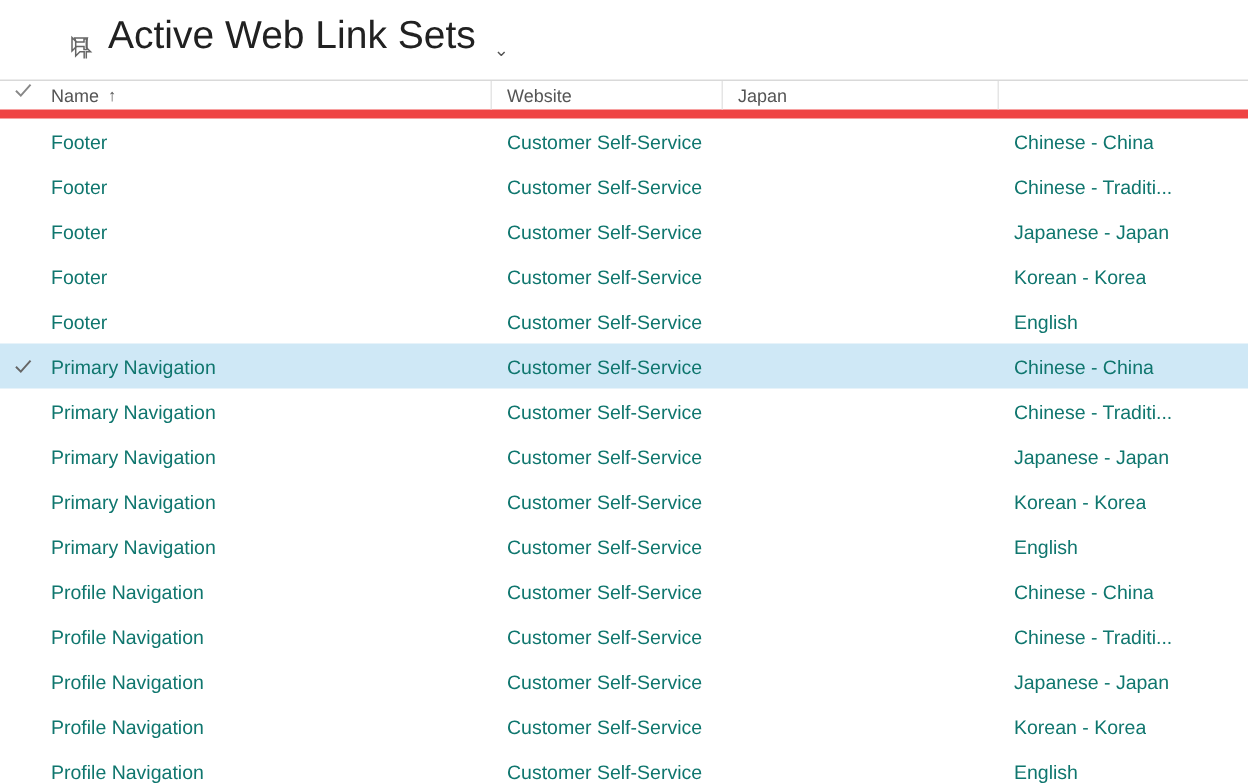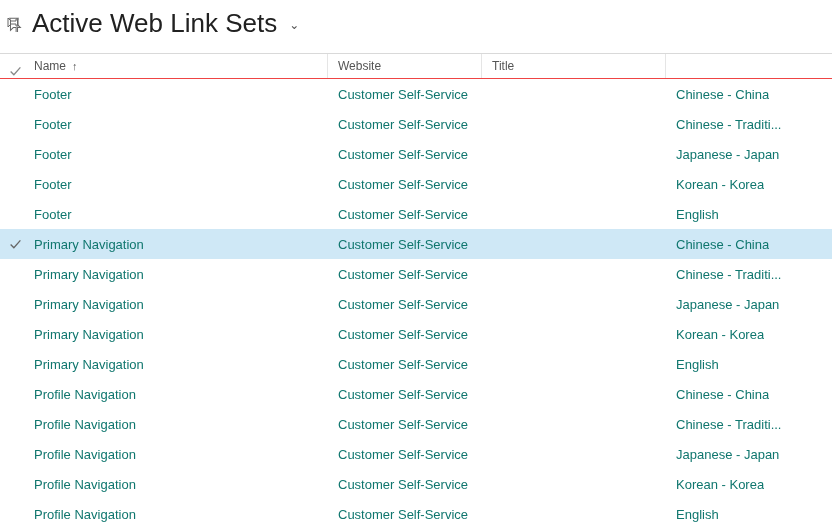--- a/index.html
+++ b/index.html
@@ -7,38 +7,39 @@
     font-family: "Segoe UI", Arial, sans-serif;
     font-size: 13px;
     color: #333;
     background: #fff;
     width: 832px;
     height: 522px;
     overflow: hidden;
   }
   .view-header {
     display: flex;
-    align-items: center;
+    align-items: flex-end;
     padding: 8px 0 14px 6px;
     gap: 10px;
+    margin-left: 40px;
   }
   .pin-icon svg { width: 16px; height: 16px; display: block; }
   .view-title {
     font-size: 26px;
     font-weight: 300;
     color: #212121;
   }
   .chevron-icon { font-size: 12px; color: #555; margin-left: 2px; position: relative; top: 1px; }
   .grid { width: 100%; }
   .grid-header {
     display: flex;
-    align-items: flex-end;
+    align-items: flex-start;
     height: 26px;
     border-top: 1px solid #d9d9d9;
-    border-bottom: 1px solid #ef4444;
+    border-bottom: 6px solid #ef4444;
     color: #555;
     font-size: 12px;
     user-select: none;
   }
   .col-check { width: 30px; display: flex; align-items: center; justify-content: center; }
   .col-name    { width: 298px; padding-left: 4px; border-right: 1px solid #e5e5e5; height: 100%; display: flex; align-items: center; }
   .col-website { width: 154px; padding-left: 10px; border-right: 1px solid #e5e5e5; height: 100%; display: flex; align-items: center; }
   .col-title   { width: 184px; padding-left: 10px; border-right: 1px solid #e5e5e5; height: 100%; display: flex; align-items: center; }
   .col-lang    { flex: 1; padding-left: 10px; height: 100%; display: flex; align-items: center; }
   .sort-icon { margin-left: 6px; font-size: 11px; }
@@ -85,21 +86,21 @@
         </span>
     </div>
     <div class="col-name">
       <span>Name</span>
       <span class="sort-icon">↑</span>
     </div>
     <div class="col-website">
       <span>Website</span>
     </div>
     <div class="col-title">
-      <span>Title</span>
+      <span>Japan</span>
     </div>
   </div>
   <div class="grid-body" id="grid-body">
       <div class="row">
         <div class="col-check">
           <span class="checkmark">
             <svg viewBox="0 0 16 16">
               <path d="M2 8 L6 12 L14 3" fill="none" stroke="#666" stroke-width="1.6"></path>
             </svg>
           </span>

